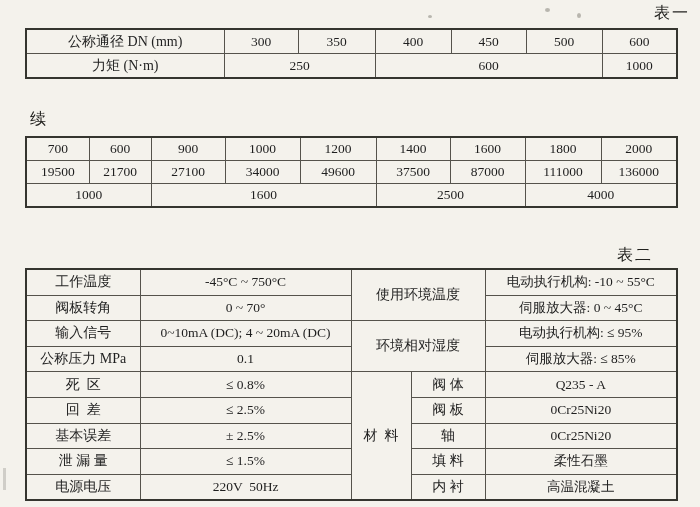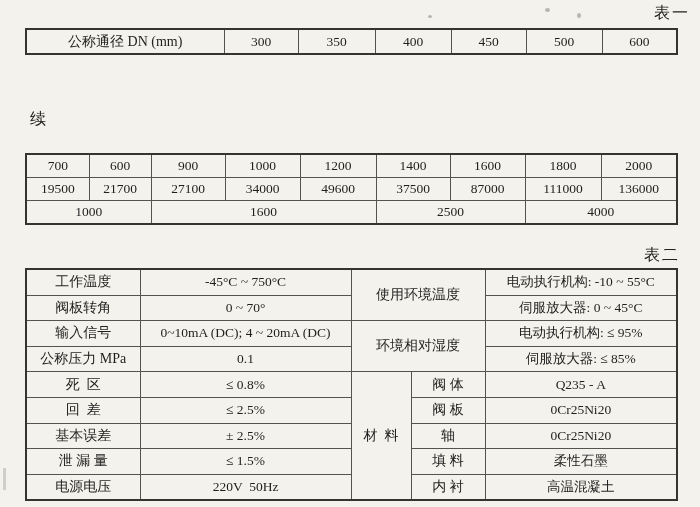--- a/index.html
+++ b/index.html
@@ -23,21 +23,21 @@
     position: absolute;
     inset: 0;
   }
   .caption {
     position: absolute;
     font-size: 16px;
     letter-spacing: 2px;
     color: #22221f;
   }
   .caption.biao1 { top: 3px;  left: 622px; margin-left: 32px; }
-  .caption.biao2 { top: 245px; left: 644px; }
+  .caption.biao2 { top: 245px; left: 617px; }
   .continued {
     position: absolute;
     top: 109px;
     left: 30px;
     font-size: 16px;
     color: #22221f;
   }
   table {
     position: absolute;
     left: 25px;
@@ -50,21 +50,21 @@
     border: 1px solid #55534c;
     text-align: center;
     vertical-align: middle;
     font-size: 13.5px;
     padding: 0 2px;
     white-space: pre;
     overflow: hidden;
   }
   .t1 { top: 28px; }
   .t1 td { height: 23px; }
-  .tc { top: 153px; }
+  .tc { top: 136px; }
   .tc td { height: 22px; }
   .t2 { top: 268px; }
   .t2 td { height: 24.6px; }
   .lbl { font-size: 14px; }
   .speck {
     position: absolute;
     background: rgba(110,108,100,0.45);
     border-radius: 50%;
   }
   .smudge {
@@ -91,20 +91,26 @@
     </colgroup>
     <tbody>
       <tr>
         <td class="lbl">公称通径 DN (mm)</td>
         <td>300</td>
         <td>350</td>
         <td>400</td>
         <td>450</td>
         <td>500</td>
         <td>600</td>
+      </tr>
+      <tr>
+        <td class="lbl">力矩 (N·m)</td>
+        <td colspan="2">250</td>
+        <td colspan="3">600</td>
+        <td>1000</td>
       </tr>
     </tbody>
   </table>
 
   <div class="continued">续</div>
 
   <table class="tc">
     <colgroup>
       <col style="width:63px">
         <col style="width:62px">

